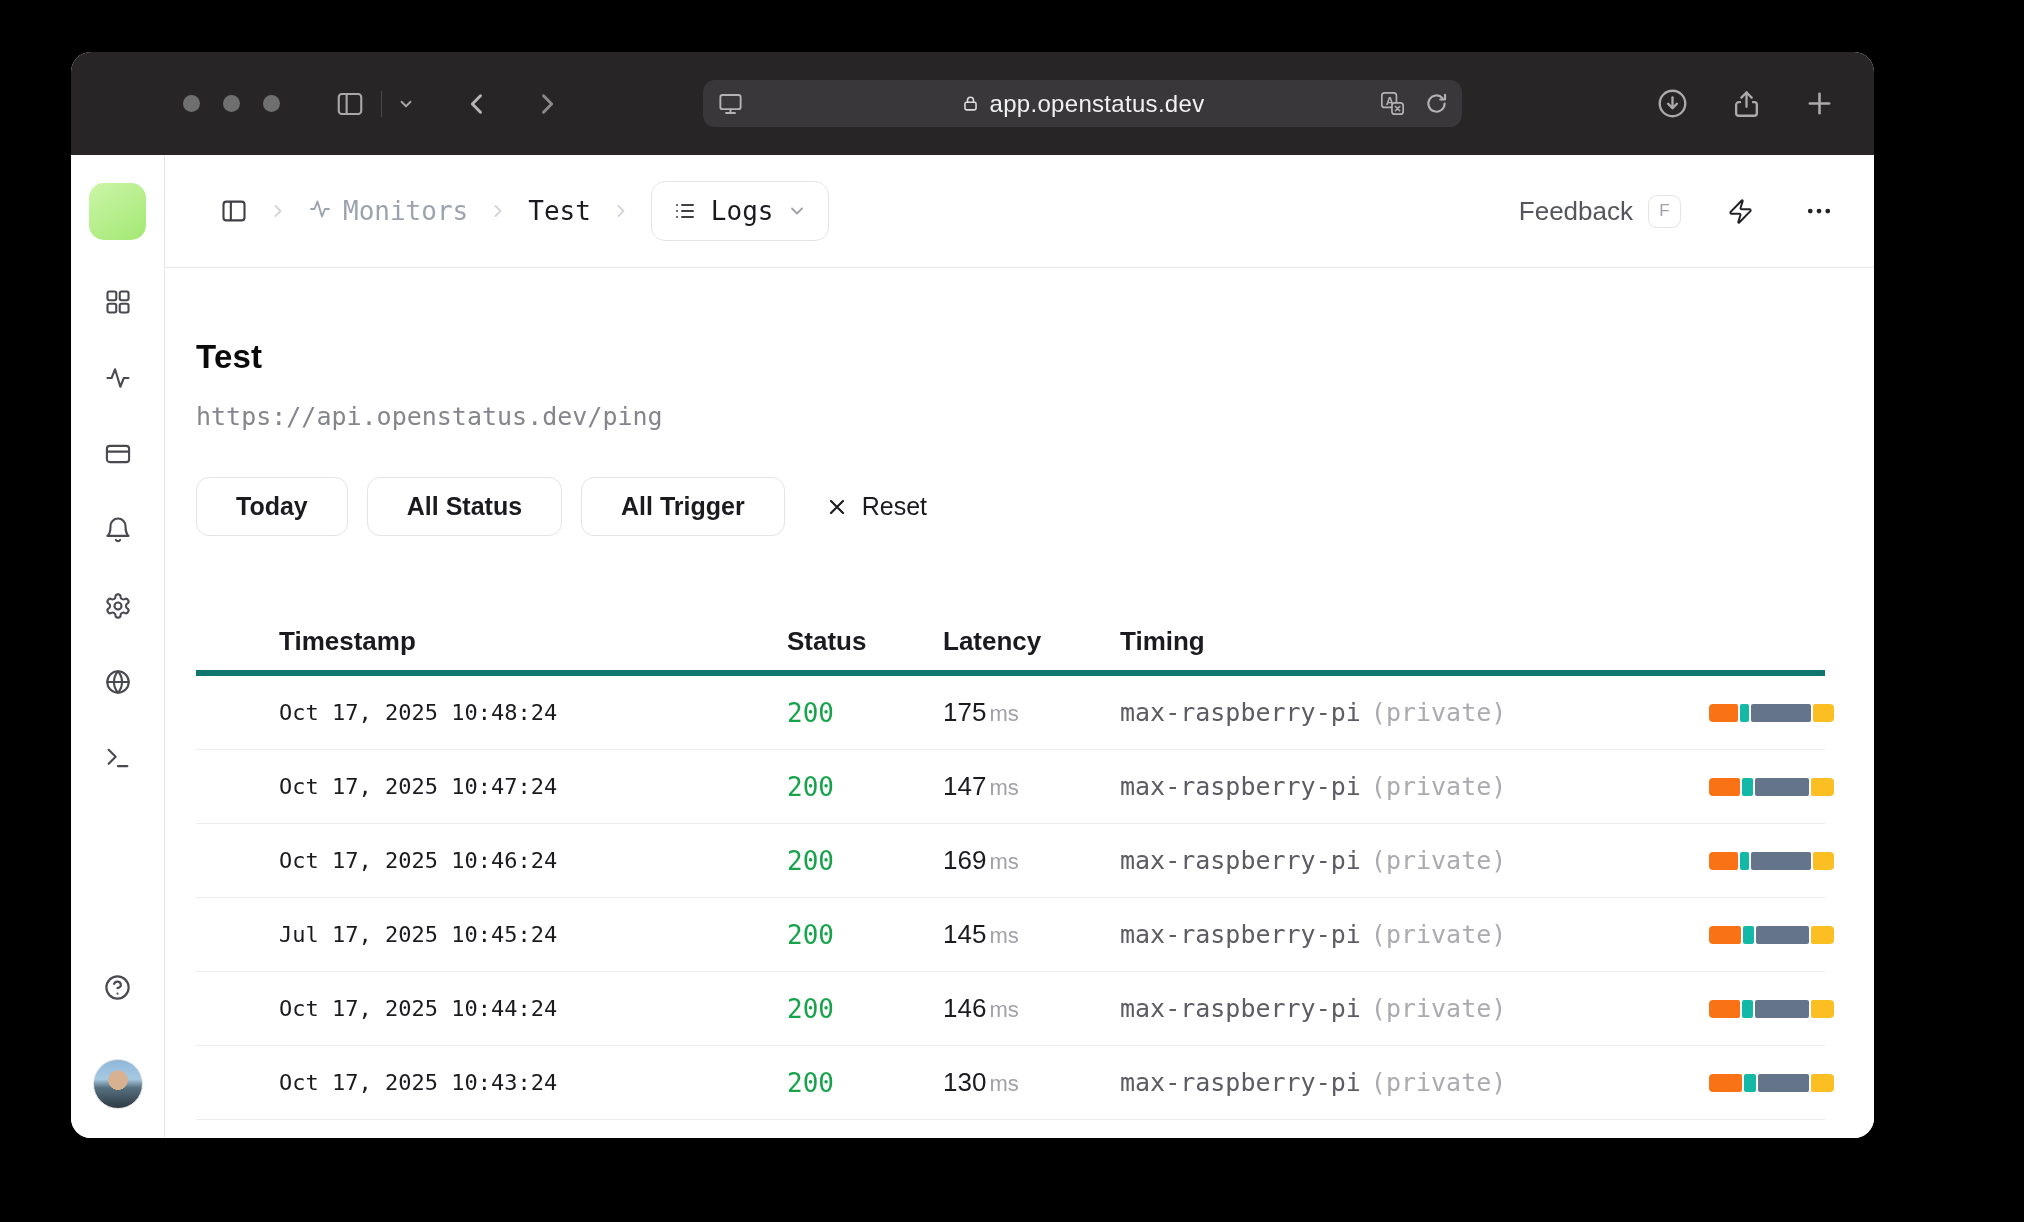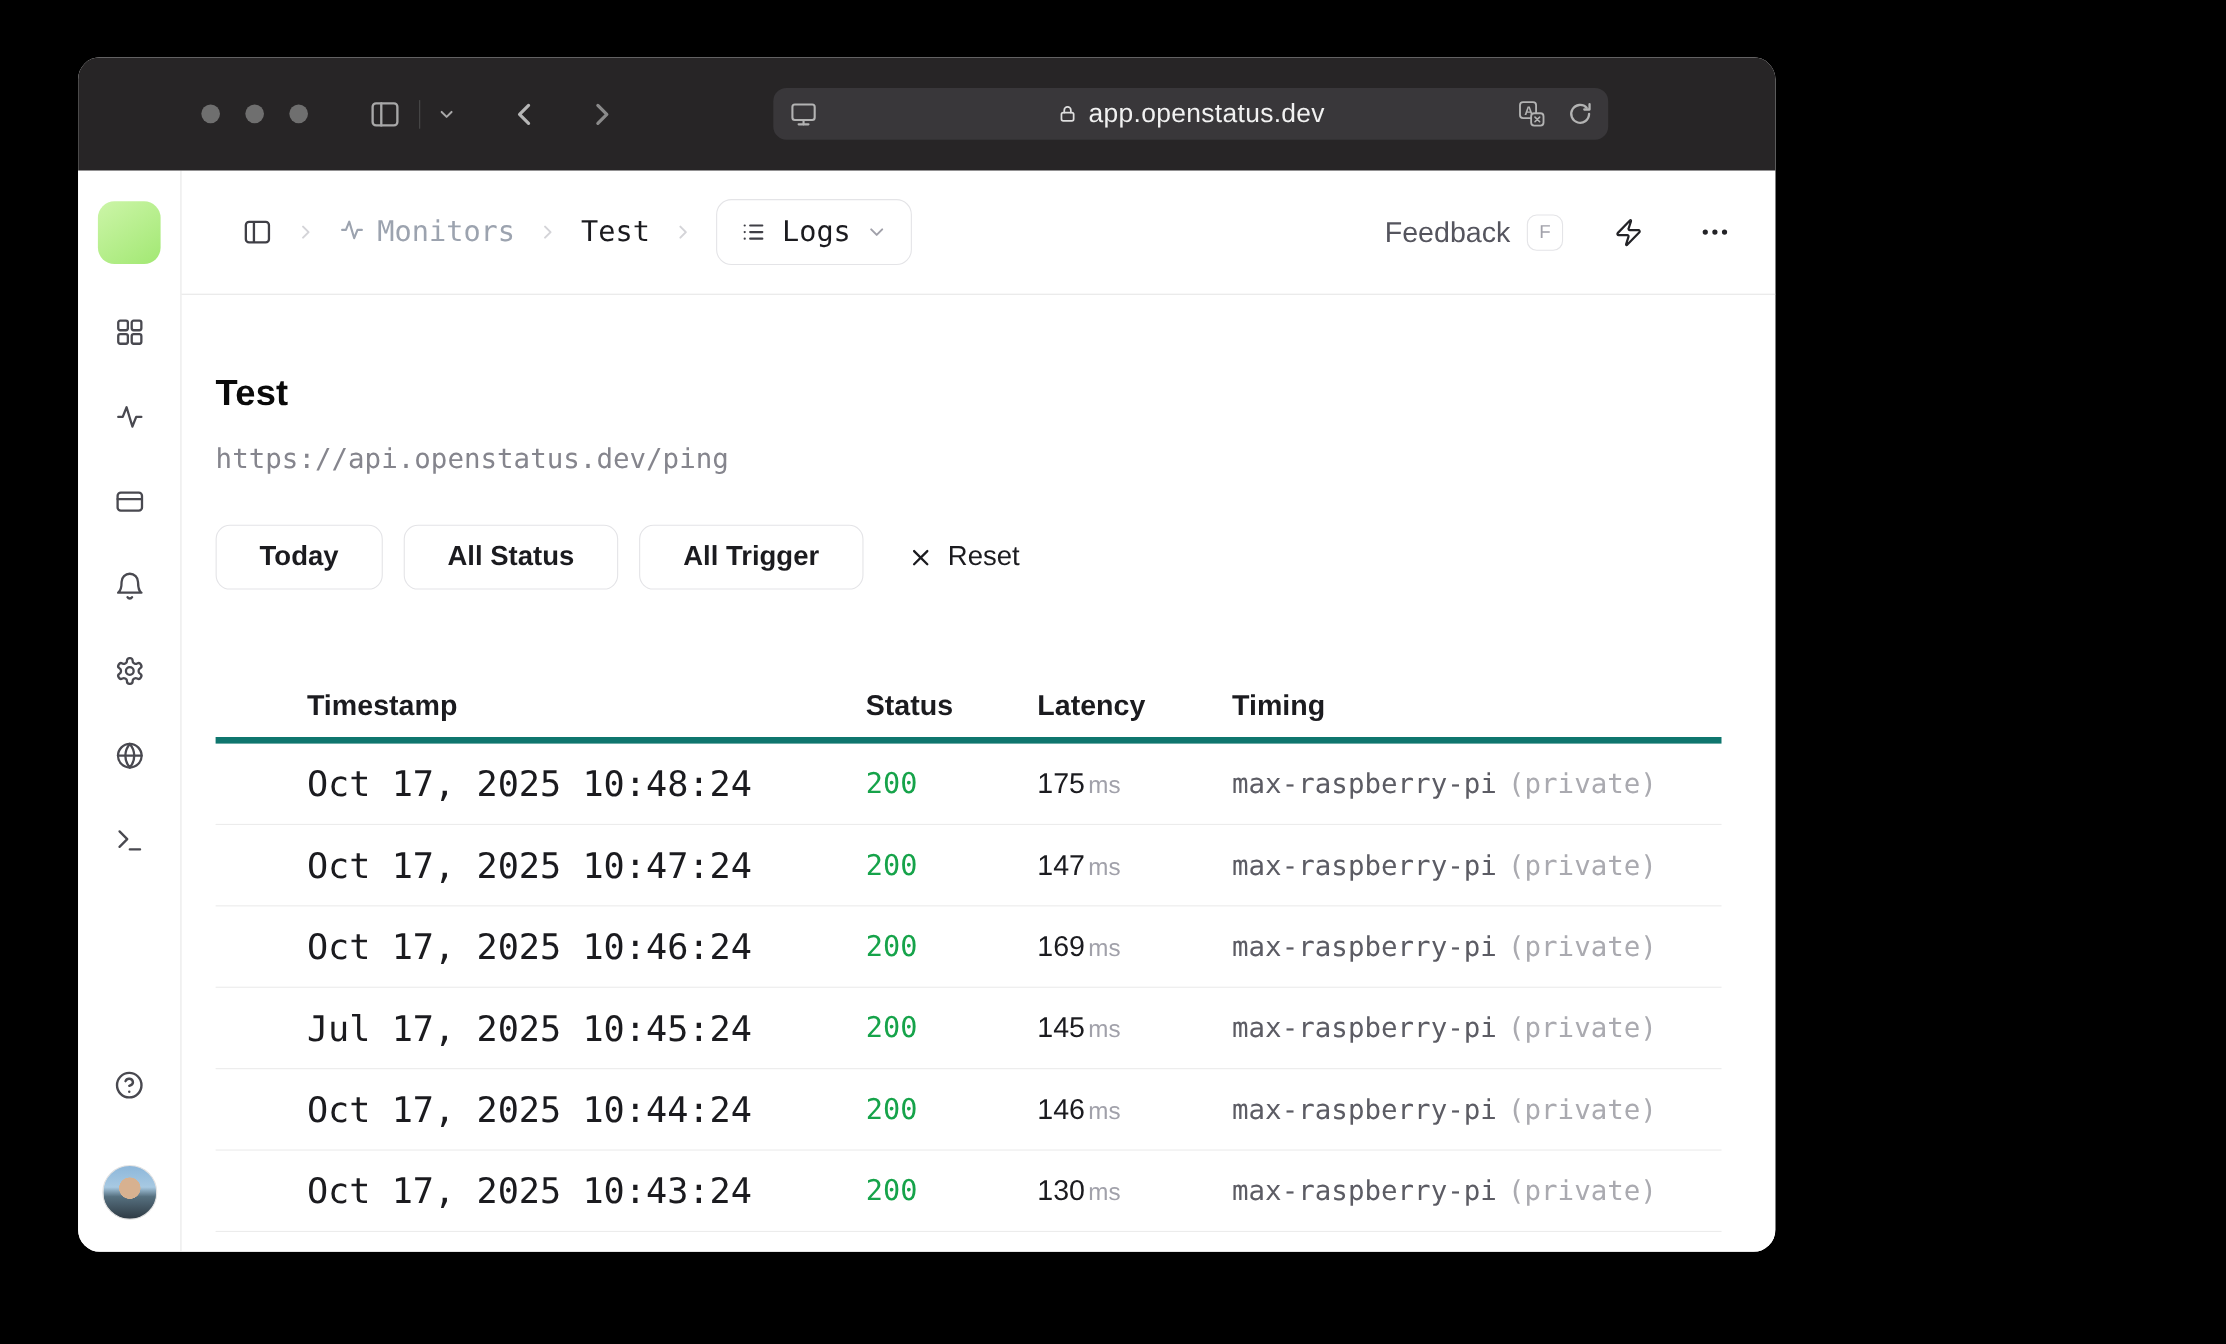--- a/index.html
+++ b/index.html
@@ -8,21 +8,21 @@
     background:#000;
     font-family:"Liberation Sans", sans-serif;
     overflow:hidden;
     position:relative;
     cursor:default;
   }
   .mono { font-family:"DejaVu Sans Mono", monospace; }
 
   
   .window {
-    position:absolute; left:71px; top:52px; width:1543px; height:1086px;
+    position:absolute; left:71px; top:52px; width:1803px; height:1086px;
     border-radius:20px; background:#fff; overflow:hidden;
     box-shadow:0 32px 90px rgba(0,0,0,.85);
     display:flex; flex-direction:column;
   }
 
   
   .chrome { position:relative; height:103px; background:#272526; flex:0 0 auto; color:#a8a8a8; }
   .traffic { position:absolute; left:112px; top:0; height:100%; display:flex; align-items:center; gap:23px; }
   .tl { width:17px; height:17px; border-radius:50%; background:#6f6f6f; }
   .chrome-abs { position:absolute; top:0; height:100%; display:flex; align-items:center; }
@@ -114,21 +114,21 @@
 
   
   .log-table { margin-top:76px; }
   .lrow {
     display:grid; grid-template-columns:83px 508px 156px 177px 589px 169px 24px;
     align-items:center; height:74px; border-bottom:1px solid #ececec;
   }
   .lhead { height:64px; border-bottom:6px solid #0f766e; }
   .lhead .col { font-size:26px; font-weight:600; color:#1b1b1f; }
   .dot { width:18px; height:18px; margin-left:18px; border-radius:5px; background:#22c55e; }
-  .ts { font-size:32px; color:#1b1b1f; }
+  .ts { font-size:22px; color:#1b1b1f; }
   .status { font-size:26px; color:#16a34a; }
   .latency { display:flex; align-items:baseline; }
   .latency .num { font-size:26px; font-weight:500; color:#1b1b1f; }
   .latency .unit { font-size:22px; color:#a1a1aa; margin-left:3px; }
   .region { font-size:25px; color:#5c5c64; white-space:nowrap; overflow:hidden; }
   .region .suffix { color:#aaaab0; margin-left:10px; }
   .timing-bar { width:125px; height:18px; border-radius:4px; overflow:hidden; display:flex; gap:2px; }
   .timing-bar .seg { display:block; height:100%; border-radius:2px; }
   .clock { color:#a1a1aa; display:flex; }
 </style>

